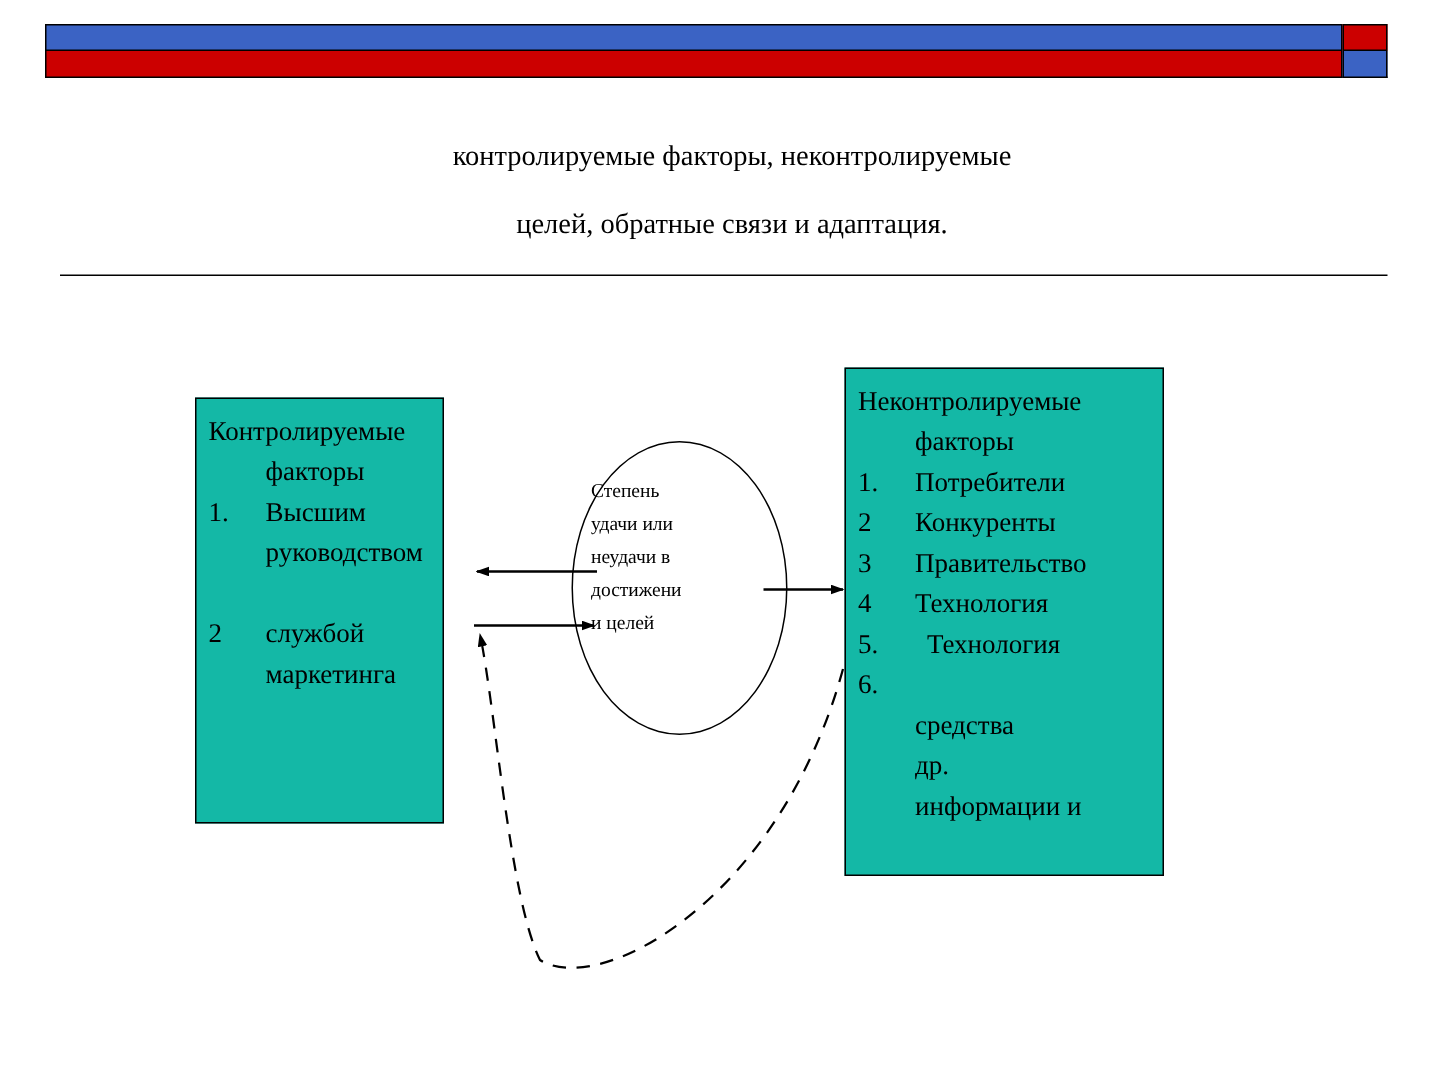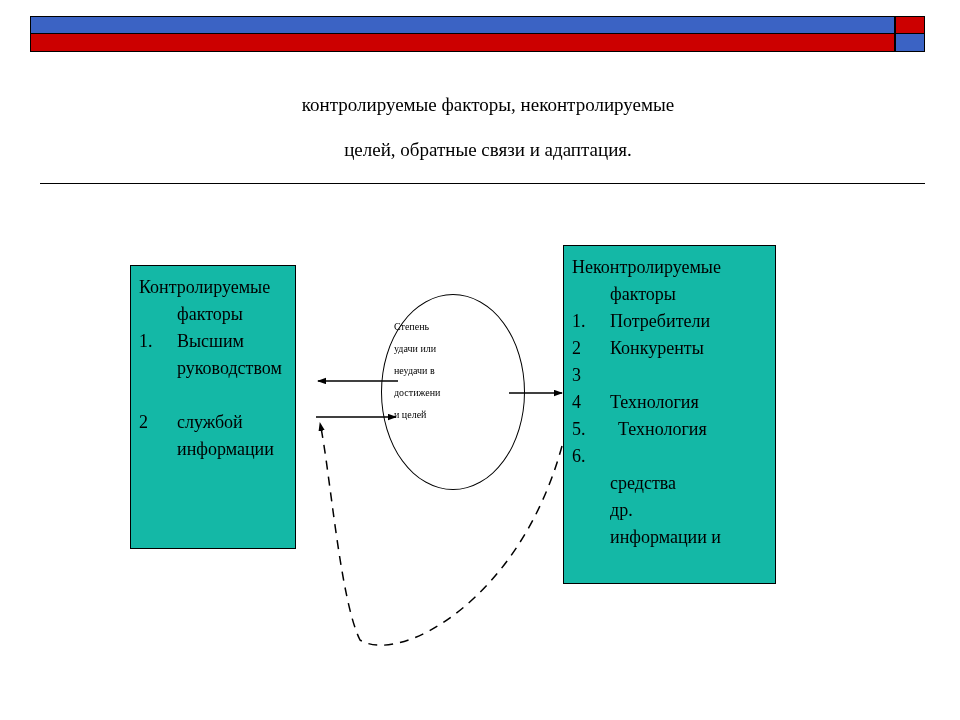--- a/index.html
+++ b/index.html
@@ -139,21 +139,21 @@
     border: 1.3px solid #000000;
     border-radius: 50%;
     box-sizing: border-box;
     background: #ffffff;
   }
   .ellipse-text {
     position: absolute;
     left: 394px;
     top: 316px;
     width: 120px;
-    font-size: 10px;
+    font-size: 13px;
     line-height: 22px;
     text-align: left;
   }
 
   
   .connectors {
     position: absolute;
     left: 0; top: 0;
     width: 960px; height: 720px;
     pointer-events: none;
@@ -186,21 +186,21 @@
       <span>Высшим</span>
     </div>
     <div class="bx-cont">руководством</div>
 
     <div class="bx-gap"></div>
 
     <div class="bx-item">
       <span class="bx-num">2</span>
       <span>службой</span>
     </div>
-    <div class="bx-cont">информации</div>
+    <div class="bx-cont">маркетинга</div>
   </div>
 
   <div class="ellipse"></div>
   <div class="ellipse-text">
     <div>Степень</div>
     <div>удачи или</div>
     <div>неудачи в</div>
     <div>достижени</div>
     <div>и целей</div>
   </div>
@@ -212,20 +212,21 @@
     <div class="bx-item">
       <span class="bx-num">1.</span>
       <span>Потребители</span>
     </div>
     <div class="bx-item">
       <span class="bx-num">2</span>
       <span>Конкуренты</span>
     </div>
     <div class="bx-item">
       <span class="bx-num">3</span>
+      <span>Правительство</span>
     </div>
     <div class="bx-item">
       <span class="bx-num">4</span>
       <span>Технология</span>
     </div>
     <div class="bx-item">
       <span class="bx-num">5.</span>
       <span class="indent-extra">Технология</span>
     </div>
     <div class="bx-item">

